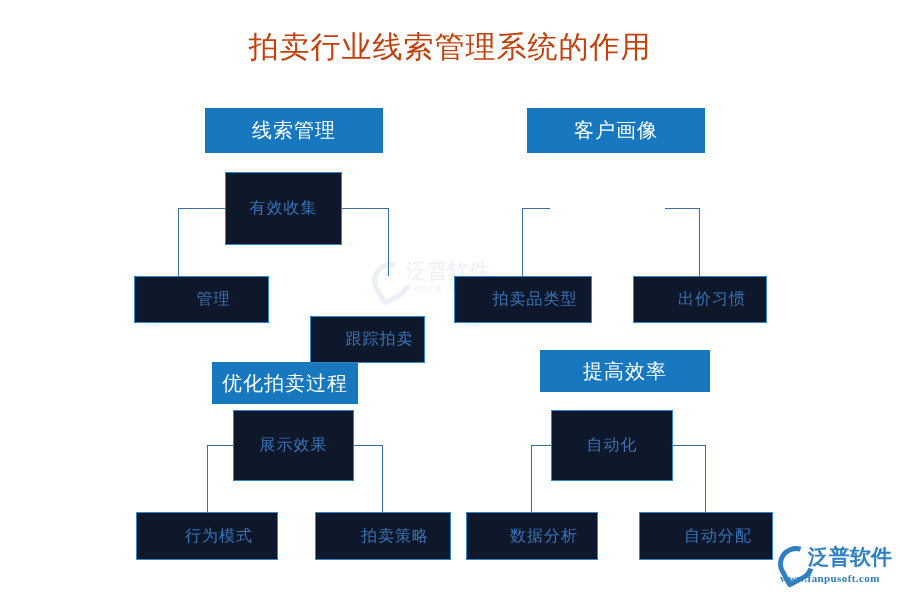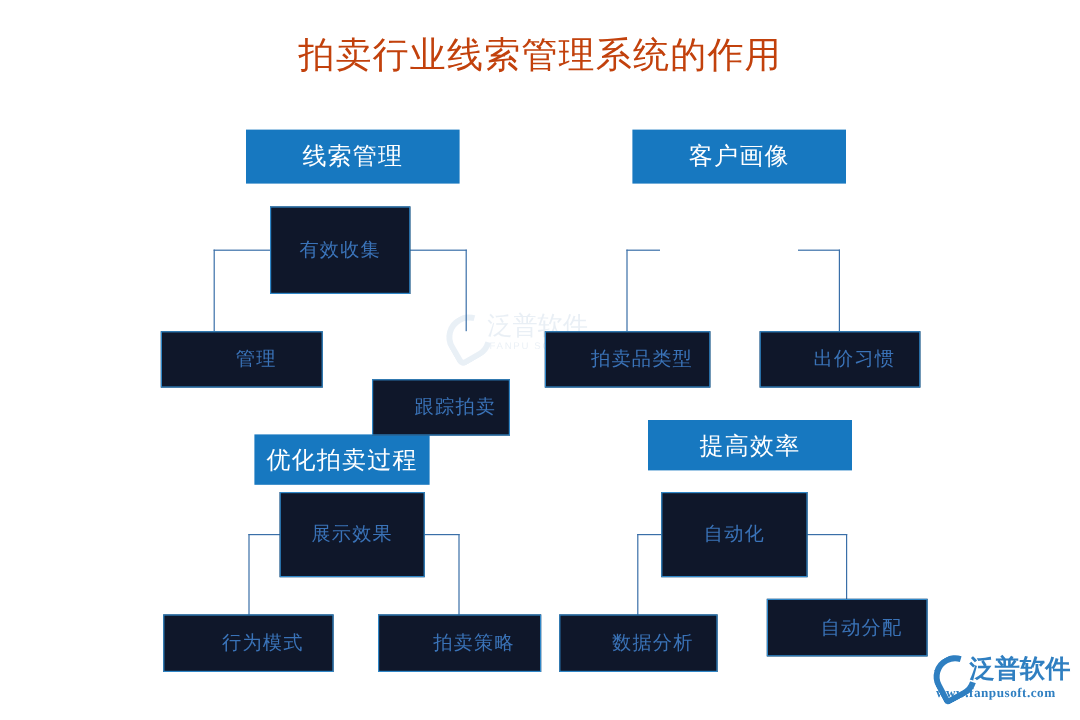--- a/index.html
+++ b/index.html
@@ -214,21 +214,21 @@
   <div class="group-header" style="left:540px; top:350px; width:170px; height:42px;">提高效率</div>
 
   <div class="node mid" style="left:551px; top:410px; width:122px; height:71px;">自动化</div>
 
   <div class="conn h" style="left:531px; top:445px; width:21px;"></div>
   <div class="conn v" style="left:531px; top:445px; height:68px;"></div>
   <div class="conn h" style="left:672px; top:445px; width:34px;"></div>
   <div class="conn v" style="left:705px; top:445px; height:68px;"></div>
 
   <div class="node leaf" style="left:466px; top:512px; width:132px; height:48px;">数据分析</div>
-  <div class="node leaf" style="left:639px; top:499px; width:134px; height:48px;">自动分配</div>
+  <div class="node leaf" style="left:639px; top:512px; width:134px; height:48px;">自动分配</div>
 
   <div class="brand">
     <div class="logo-mark"></div>
     <div class="logo-name">泛普软件</div>
     <div class="logo-url">www.fanpusoft.com</div>
   </div>
 
 </div>
 
 </body></html>

